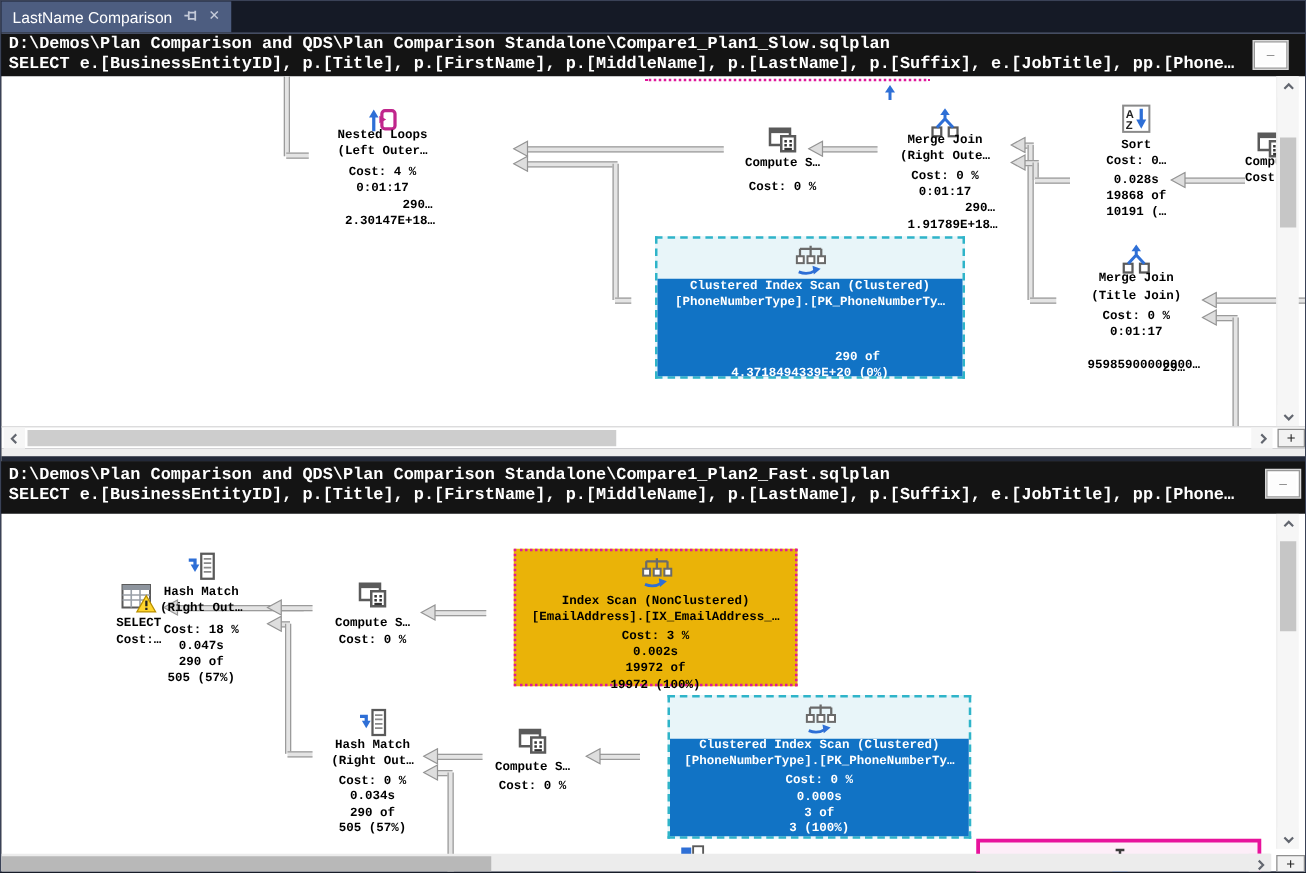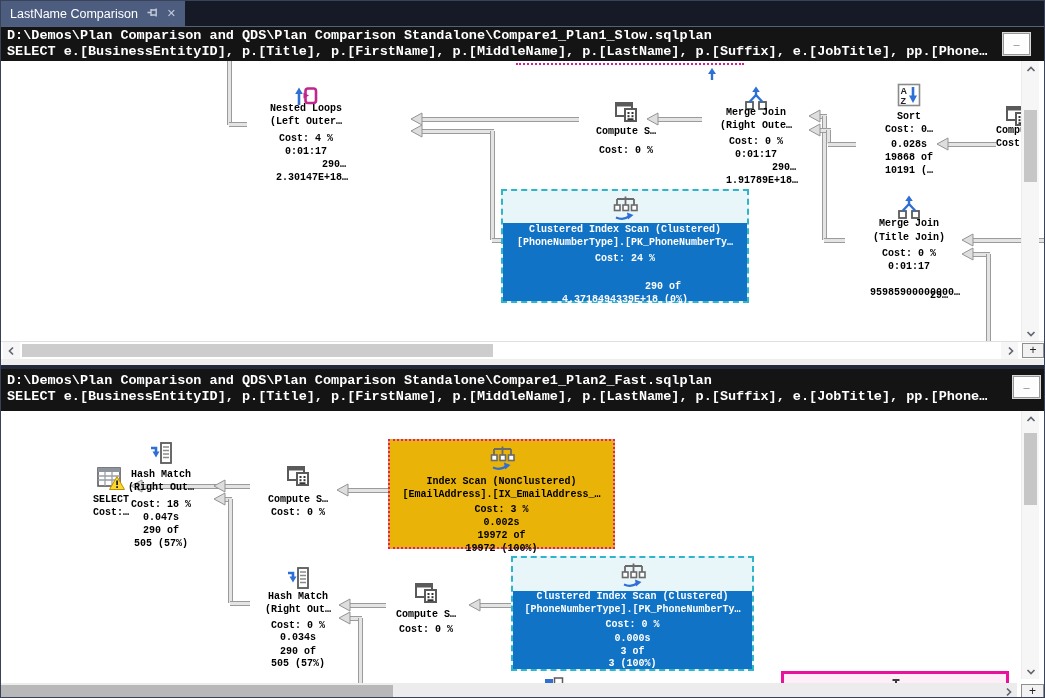--- a/index.html
+++ b/index.html
@@ -23,21 +23,21 @@
     color:#8a8a8a;font-size:11px;line-height:18px;text-align:center;padding:0;}
   
   .canvas{position:relative;background:#fff;overflow:hidden;}
   #canvas1{height:280px;}
   #canvas2{height:294px;}
   .plan-node{position:absolute;z-index:2;width:190px;}
   .node-icon{position:absolute;left:50%;transform:translateX(-50%);top:0;}
   .node-line{position:absolute;left:0;width:100%;text-align:center;
     font-family:"Liberation Mono",monospace;font-weight:bold;font-size:10px;
     line-height:12px;color:#000;white-space:pre;}
-  .hl{position:absolute;z-index:2;box-sizing:border-box;}
+  .hl{position:absolute;z-index:2;box-sizing:border-box;margin-left:23px;}
   .hl-blue{background:#e8f5f9;border:2px dashed #2fb4c9;}
   .hl-pink{background:#eab308;border:2px dotted #df189b;}
   .hl .body{position:absolute;left:0;right:0;bottom:0;background:#1173c5;}
   .hl .node-line{z-index:1;}
   .hl-blue .node-line{color:#fff;}
   .seg{position:absolute;z-index:1;background:#e4e4e4;}
   .seg-h{height:3px;border-top:1px solid #9b9b9b;border-bottom:1px solid #9b9b9b;}
   .seg-v{width:3px;border-left:1px solid #9b9b9b;border-right:1px solid #9b9b9b;}
   .ahead{position:absolute;z-index:1;}
   
@@ -199,23 +199,22 @@
         <div class="node-icon" style="top:3px;"><svg width="28" height="28" viewBox="0 0 28 28">
             <path d="M6 5 H23 M6 5 V11 M14.5 5 V11 M23 5 V11 M14.5 2.5 V5" stroke="#6a6a6a" stroke-width="1.8" fill="none"></path>
             <rect x="3.5" y="11" width="5.5" height="5.5" fill="#fff" stroke="#6a6a6a" stroke-width="1.6"></rect>
             <rect x="12" y="11" width="5.5" height="5.5" fill="#fff" stroke="#6a6a6a" stroke-width="1.6"></rect>
             <rect x="20.5" y="11" width="5.5" height="5.5" fill="#fff" stroke="#6a6a6a" stroke-width="1.6"></rect>
             <path d="M5 23.5 Q12 26.5 18 22.5" stroke="#2e6fd6" stroke-width="2.2" fill="none"></path>
             <path d="M16 18.5 L22.5 21 L17 25.5 Z" fill="#2e6fd6"></path>
           </svg></div>
         <div class="node-line" style="top:33px;">Clustered Index Scan (Clustered)</div>
         <div class="node-line" style="top:46px;">[PhoneNumberType].[PK_PhoneNumberTy…</div>
-        <div class="node-line" style="top:62px;">Cost: 24 %</div>
         <div class="node-line" style="top:90px;transform:translateX(38px);">290 of</div>
-        <div class="node-line" style="top:103px;">4.3718494339E+18 (0%)</div>
+        <div class="node-line" style="top:103px;">4.3718494339E+20 (0%)</div>
       </div>
       <div class="plan-node" style="left:813px;top:133px;">
         <div class="node-icon"><svg width="26" height="26" viewBox="0 0 26 26">
             <rect x="3" y="17" width="7" height="7" fill="#fff" stroke="#5a5a5a" stroke-width="1.8"></rect>
             <rect x="16" y="17" width="7" height="7" fill="#fff" stroke="#5a5a5a" stroke-width="1.8"></rect>
             <path d="M6.5 17 L13 10 M19.5 17 L13 10 M13 12 V6" stroke="#2e6fd6" stroke-width="2.4" fill="none"></path>
             <path d="M9.2 7 L13 1.5 L16.8 7 Z" fill="#2e6fd6"></path>
           </svg></div>
         <div class="node-line" style="top:24px;">Merge Join</div>
         <div class="node-line" style="top:38px;">(Title Join)</div>

